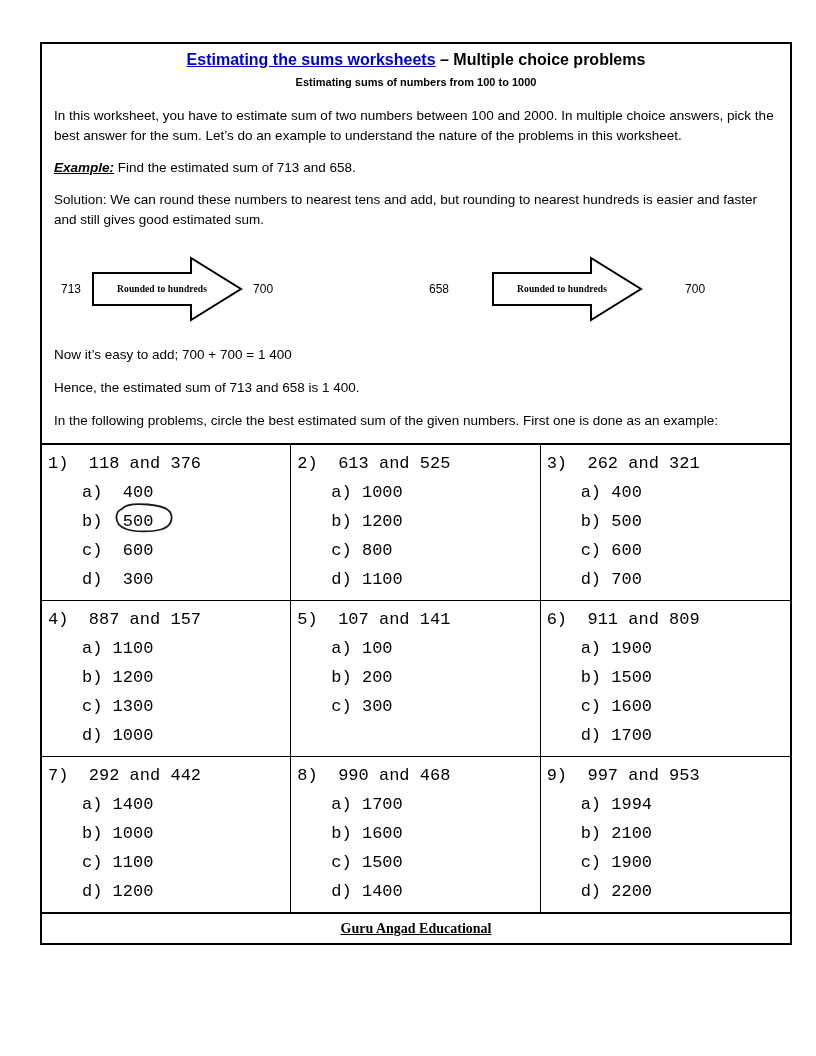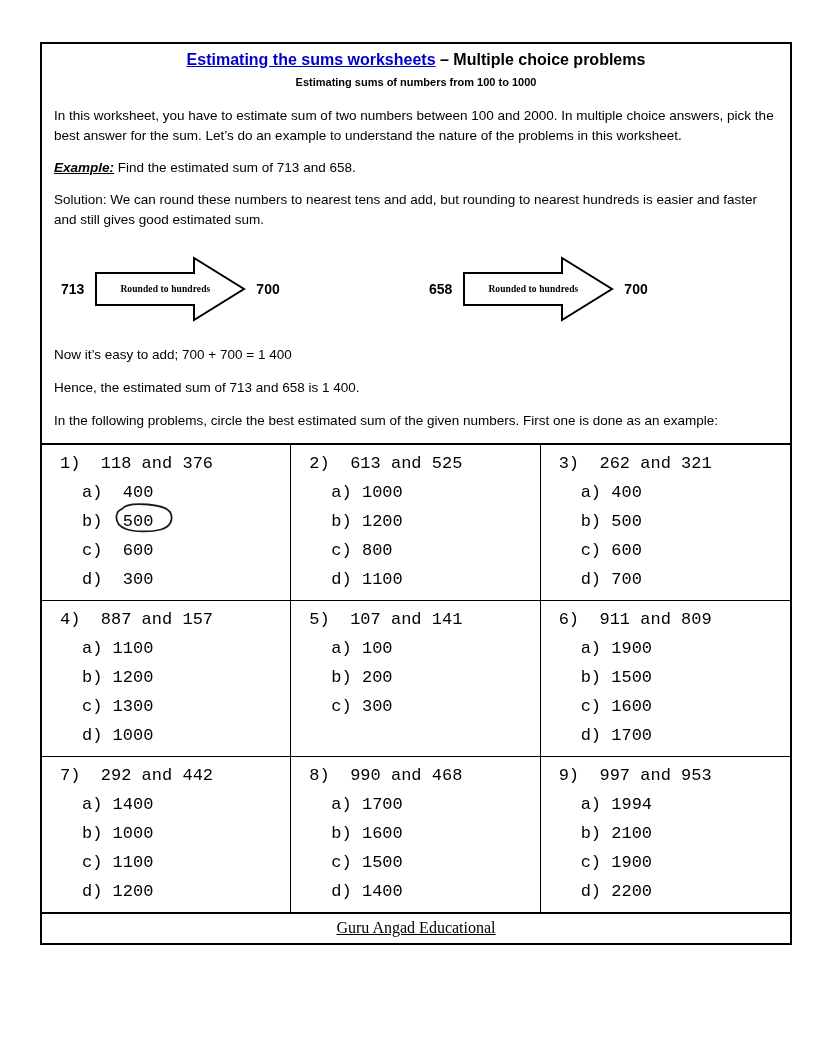--- a/index.html
+++ b/index.html
@@ -78,26 +78,25 @@
     margin-top: 16px;
   }
   .dgroup {
     position: absolute;
     top: 0;
     display: flex;
     align-items: center;
     height: 86px;
   }
   .dgroup.left  { left: 7px; }
-  .dgroup.right { left: 375px; }
+  .dgroup.right { left: 375px; gap: 32px; }
   .dnum {
-    font-size: 14px;
+    font-size: 12px;
     line-height: 18px;
     white-space: nowrap;
-    font-weight: bold;
   }
   .arrow-wrap {
     position: relative;
     width: 152px;
     height: 66px;
     margin: 0 10px;
   }
   .arrow-wrap svg { display: block; }
   .arrow-label {
     position: absolute;
@@ -133,21 +132,20 @@
     padding: 4px 0 6px 6px;
     min-height: 150px;
   }
   .gcell:last-child { border-right: none; }
 
   .q-line {
     font-family: "Liberation Mono", monospace;
     font-size: 17px;
     line-height: 29px;
     white-space: pre;
-    margin-left: 12px;
   }
   .opt-line {
     font-family: "Liberation Mono", monospace;
     font-size: 17px;
     line-height: 29px;
     white-space: pre;
     padding-left: 34px;
     position: relative;
   }
   .opt-val { position: relative; display: inline-block; }
@@ -162,22 +160,22 @@
   .circle-mark svg { display: block; overflow: visible; }
 
   
   .footer {
     border-top: 2px solid #000000;
     text-align: center;
     padding: 5px 0 6px 0;
   }
   .footer-text {
     font-family: "Liberation Serif", serif;
-    font-weight: normal;
-    font-size: 16px;
+    font-weight: bold;
+    font-size: 14px;
     text-decoration: underline;
   }
 </style>
 </head>
 <body>
 
 <div class="sheet">
 
   <div class="header">
     <div class="title-line1">

